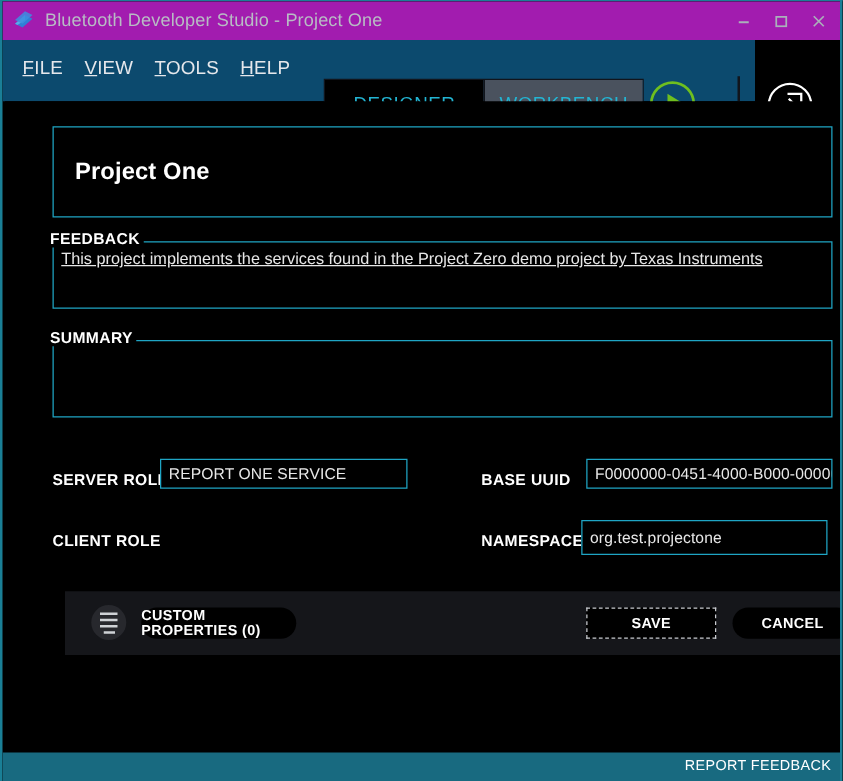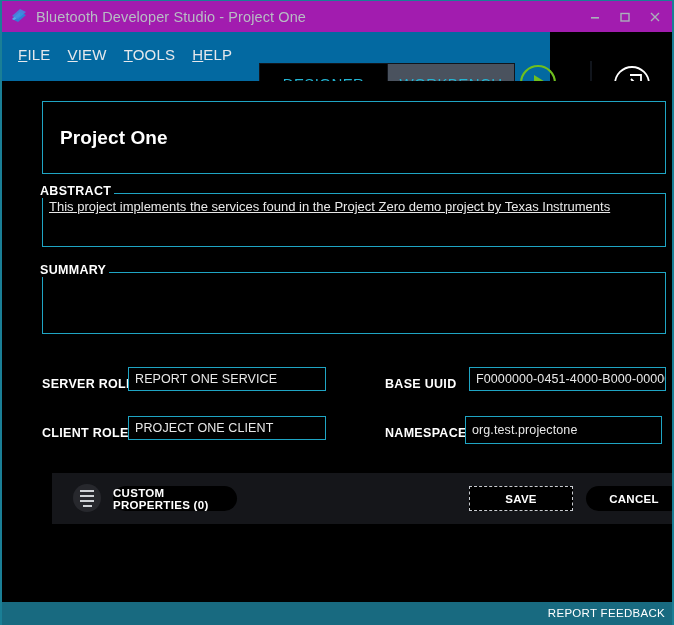--- a/index.html
+++ b/index.html
@@ -66,23 +66,23 @@
     align-items: center;
     justify-content: center;
     color: #aab0ba;
   }
   .win-btn svg { display: block; }
 
   
   .menustrip {
     position: absolute;
     left: 0; top: 31px;
-    width: 548px;
+    width: 602px;
     height: 49px;
-    background: #0369a1;
+    background: #0c4a6e;
   }
   .menu-items {
     position: absolute;
     left: 16px;
     top: 14px;
     display: flex;
     gap: 17px;
   }
   .menu-item {
     color: #e6e8ec;
@@ -386,39 +386,36 @@
     </div>
   </div>
 
   <div class="content">
     <div class="panel">
 
       <div class="name-box">
         <span>Project One</span>
       </div>
 
-      <div class="field-label-top abs-label">ABSTRACT</div>
+      <div class="field-label-top abs-label">FEEDBACK</div>
       <div class="textarea-box abs-box">
         <span class="val">This project implements the services found in the Project Zero demo project by Texas Instruments</span>
       </div>
 
       <div class="field-label-top sum-label">SUMMARY</div>
       <div class="textarea-box sum-box">
         <span class="val"></span>
       </div>
 
       <div class="row-label lbl-server">SERVER ROLE</div>
       <div class="row-input in-server">
         <span>REPORT ONE SERVICE</span>
       </div>
 
       <div class="row-label lbl-client">CLIENT ROLE</div>
-      <div class="row-input in-client">
-        <span>PROJECT ONE CLIENT</span>
-      </div>
 
       <div class="row-label lbl-base">BASE UUID</div>
       <div class="row-input in-base">
         <span>F0000000-0451-4000-B000-000000000000</span>
       </div>
 
       <div class="row-label lbl-ns">NAMESPACE</div>
       <div class="row-input in-ns">
         <span>org.test.projectone</span>
       </div>

